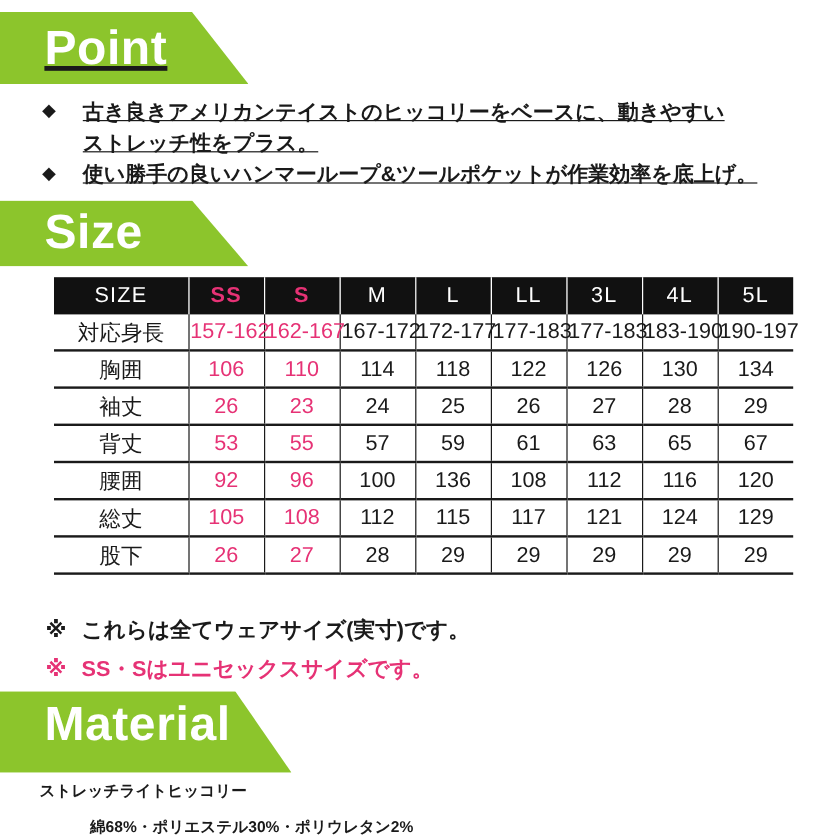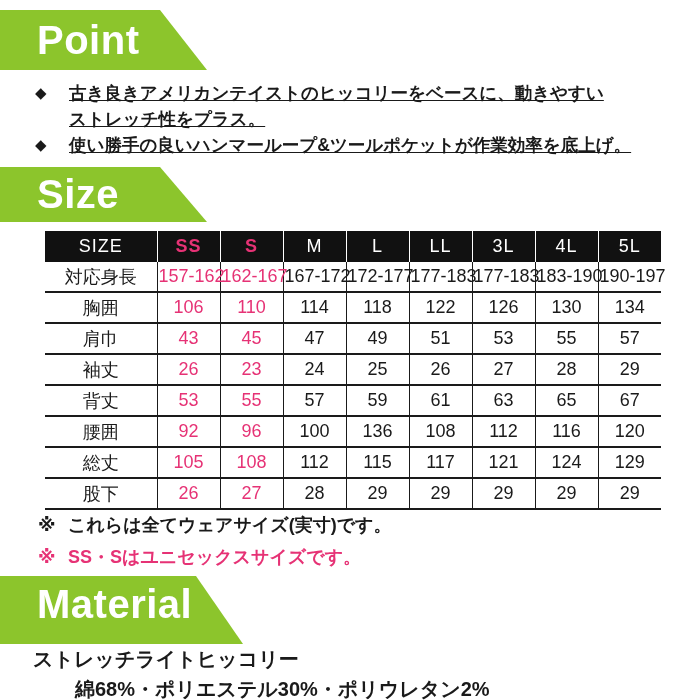--- a/index.html
+++ b/index.html
@@ -20,21 +20,21 @@
     clip-path: polygon(0 0, calc(100% - 47px) 0, 100% 100%, 0 100%);
   }
   .banner .banner-text {
     display: block;
     padding-left: 37px;
     font-weight: bold;
     font-size: 40px;
     color: #ffffff;
     letter-spacing: 0.5px;
   }
-  .banner-point    { top: 10px;  width: 207px; height: 60px; }
+  .banner-point    { top: 10px;  width: 207px; height: 60px; text-decoration: underline; }
   .banner-point .banner-text    { line-height: 60px; }
   .banner-size     { top: 167px; width: 207px; height: 55px; }
   .banner-size .banner-text     { line-height: 55px; }
   .banner-material { top: 576px; width: 243px; height: 68px; }
   .banner-material .banner-text { line-height: 56px; }
 
   
   .bullets {
     position: absolute;
     top: 80px;
@@ -101,21 +101,21 @@
     font-size: 18px;
     line-height: 22px;
     margin-bottom: 10px;
     font-weight: bold;
   }
   .note-marker { flex: 0 0 30px; }
   .note.pink { color: #e63275; }
 
   
   .material-lines { position: absolute; top: 644px; left: 33px; width: 640px; }
-  .material-line { font-size: 20px; line-height: 30px; font-weight: bold; }
+  .material-line { font-size: 13px; line-height: 30px; font-weight: bold; }
   .material-line.indent { padding-left: 42px; }
 </style>
 </head>
 <body>
 
 <div class="page">
 
   <div class="banner banner-point">
     <span class="banner-text">Point</span>
   </div>
@@ -178,31 +178,20 @@
             <td class="hl">106</td>
             <td class="hl">110</td>
             <td>114</td>
             <td>118</td>
             <td>122</td>
             <td>126</td>
             <td>130</td>
             <td>134</td>
           </tr>
           <tr>
-            <th>肩巾</th>
-            <td class="hl">43</td>
-            <td class="hl">45</td>
-            <td>47</td>
-            <td>49</td>
-            <td>51</td>
-            <td>53</td>
-            <td>55</td>
-            <td>57</td>
-          </tr>
-          <tr>
             <th>袖丈</th>
             <td class="hl">26</td>
             <td class="hl">23</td>
             <td>24</td>
             <td>25</td>
             <td>26</td>
             <td>27</td>
             <td>28</td>
             <td>29</td>
           </tr>

